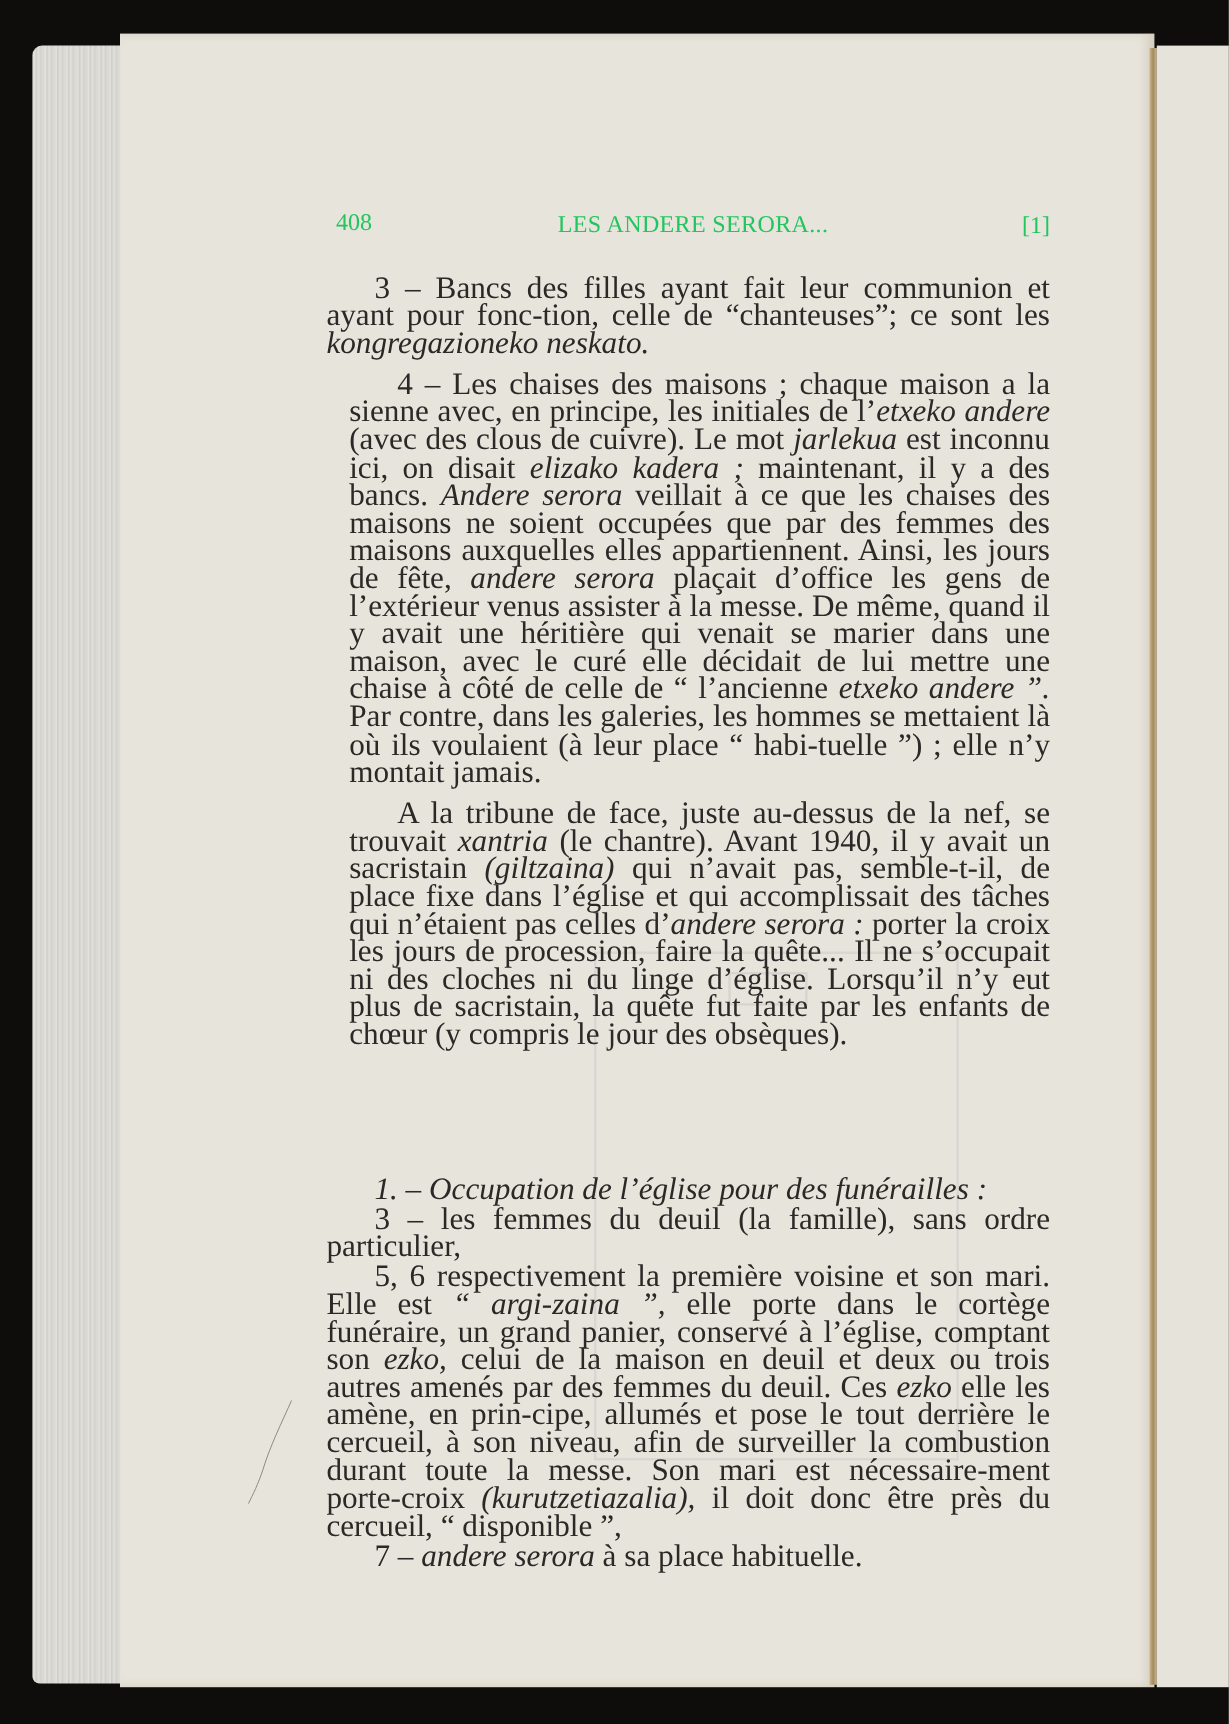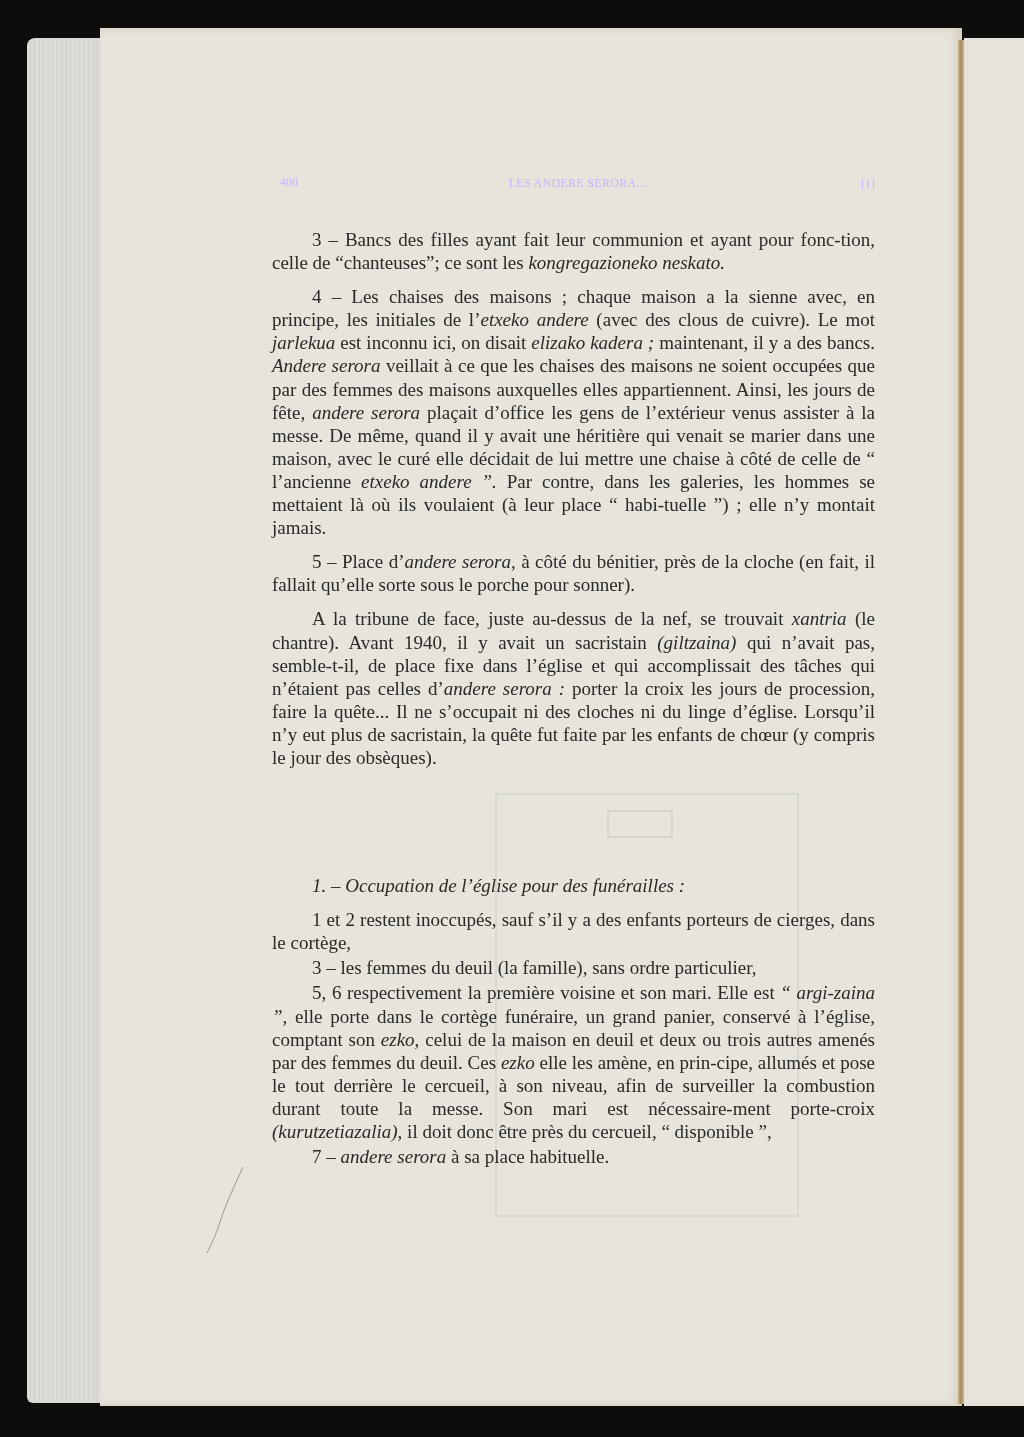--- a/index.html
+++ b/index.html
@@ -31,32 +31,32 @@
     .show-through {
       position: absolute; left: 395px; top: 765px; width: 300px; height: 420px;
       border: 2px solid rgba(120,130,140,0.13);
     }
     .show-through .box1 {
       position: absolute; left: 110px; top: 15px; width: 62px; height: 24px;
       border: 2px solid rgba(120,130,140,0.15);
     }
     .running-head {
       position: absolute; top: 175px; left: 280px; width: 595px; height: 24px;
-      font-size: 12px; color: #c4b5fd;
+      font-size: 20px; color: #22c55e;
     }
     .running-head .pg { position: absolute; left: 0; top: 0; }
     .running-head .title { position: absolute; left: 0; right: 0; text-align: center; top: 1px; letter-spacing: 0.3px; }
     .running-head .num { position: absolute; right: 0; top: 2px; }
     .body-text {
       position: absolute; left: 272px; top: 228px; width: 603px;
-      font-size: 19px; line-height: 23.1px; color: #2b2927;
+      font-size: 26px; line-height: 23.1px; color: #2b2927;
       text-align: justify;
     }
     .body-text p { margin: 0; text-indent: 40px; }
-    .body-text p.gap { margin-top: 11px; }
+    .body-text p.gap { margin-top: 11px; margin-left: 19px; }
     .body-text p.gap-big { margin-top: 105px; }
     .body-text p.list-item { margin-top: 2px; }
     .body-text .it { font-style: italic; }
     .heading { font-style: italic; }
     .pencil-mark {
       position: absolute; left: 205px; top: 1165px; width: 40px; height: 90px;
     }
   </style>
 </head>
 <body>
@@ -72,24 +72,22 @@
 
 <div class="running-head">
   <span class="pg">408</span>
   <span class="title">LES ANDERE SERORA...</span>
   <span class="num">[1]</span>
 </div>
 
 <div class="body-text">
   <p><span>3 – Bancs des filles ayant fait leur communion et ayant pour fonc-tion, celle de “chanteuses”; ce sont les </span><span class="it">kongregazioneko neskato.</span></p>
   <p class="gap"><span>4 – Les chaises des maisons ; chaque maison a la sienne avec, en principe, les initiales de l’</span><span class="it">etxeko andere</span><span> (avec des clous de cuivre). Le mot </span><span class="it">jarlekua</span><span> est inconnu ici, on disait </span><span class="it">elizako kadera ;</span><span> maintenant, il y a des bancs. </span><span class="it">Andere serora</span><span> veillait à ce que les chaises des maisons ne soient occupées que par des femmes des maisons auxquelles elles appartiennent. Ainsi, les jours de fête, </span><span class="it">andere serora</span><span> plaçait d’office les gens de l’extérieur venus assister à la messe. De même, quand il y avait une héritière qui venait se marier dans une maison, avec le curé elle décidait de lui mettre une chaise à côté de celle de “ l’ancienne </span><span class="it">etxeko andere ”.</span><span> Par contre, dans les galeries, les hommes se mettaient là où ils voulaient (à leur place “ habi-tuelle ”) ; elle n’y montait jamais.</span></p>
-  <p class="gap"><span>5 – Place d’</span><span class="it">andere serora,</span><span> à côté du bénitier, près de la cloche (en fait, il fallait qu’elle sorte sous le porche pour sonner).</span></p>
   <p class="gap"><span>A la tribune de face, juste au-dessus de la nef, se trouvait </span><span class="it">xantria</span><span> (le chantre). Avant 1940, il y avait un sacristain </span><span class="it">(giltzaina)</span><span> qui n’avait pas, semble-t-il, de place fixe dans l’église et qui accomplissait des tâches qui n’étaient pas celles d’</span><span class="it">andere serora :</span><span> porter la croix les jours de procession, faire la quête... Il ne s’occupait ni des cloches ni du linge d’église. Lorsqu’il n’y eut plus de sacristain, la quête fut faite par les enfants de chœur (y compris le jour des obsèques).</span></p>
   <p class="gap-big heading">1. – Occupation de l’église pour des funérailles :</p>
-  <p class="gap"><span>1 et 2 restent inoccupés, sauf s’il y a des enfants porteurs de cierges, dans le cortège,</span></p>
   <p class="list-item"><span>3 – les femmes du deuil (la famille), sans ordre particulier,</span></p>
   <p class="list-item"><span>5, 6 respectivement la première voisine et son mari. Elle est </span><span class="it">“ argi-zaina ”,</span><span> elle porte dans le cortège funéraire, un grand panier, conservé à l’église, comptant son </span><span class="it">ezko,</span><span> celui de la maison en deuil et deux ou trois autres amenés par des femmes du deuil. Ces </span><span class="it">ezko</span><span> elle les amène, en prin-cipe, allumés et pose le tout derrière le cercueil, à son niveau, afin de surveiller la combustion durant toute la messe. Son mari est nécessaire-ment porte-croix </span><span class="it">(kurutzetiazalia),</span><span> il doit donc être près du cercueil, “ disponible ”,</span></p>
   <p class="list-item"><span>7 – </span><span class="it">andere serora</span><span> à sa place habituelle.</span></p>
 </div>
 
 <svg class="pencil-mark" viewBox="0 0 40 90">
   <path d="M38 2 C30 20, 20 40, 14 60 C10 72, 6 80, 2 88" stroke="#8a8780" stroke-width="0.8" fill="none"></path>
 </svg>
 
 </body></html>

